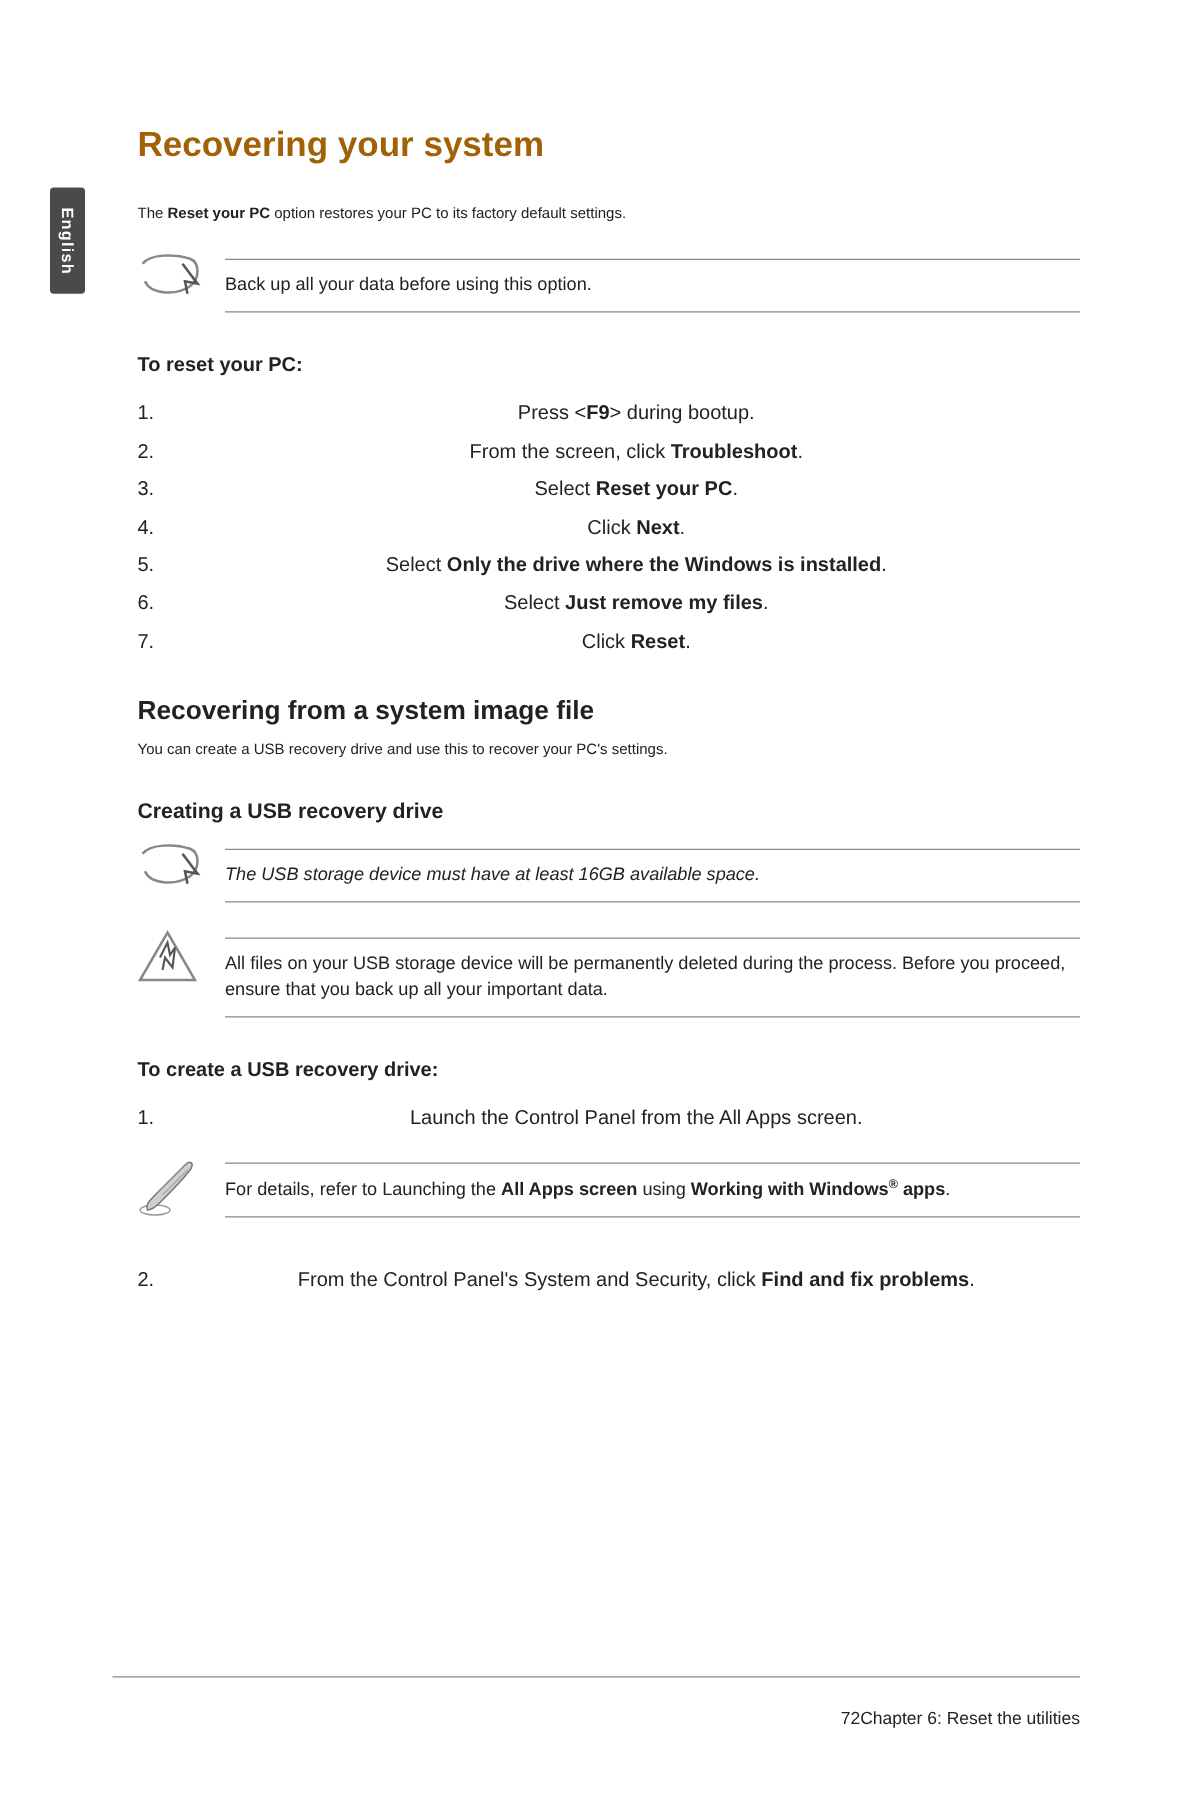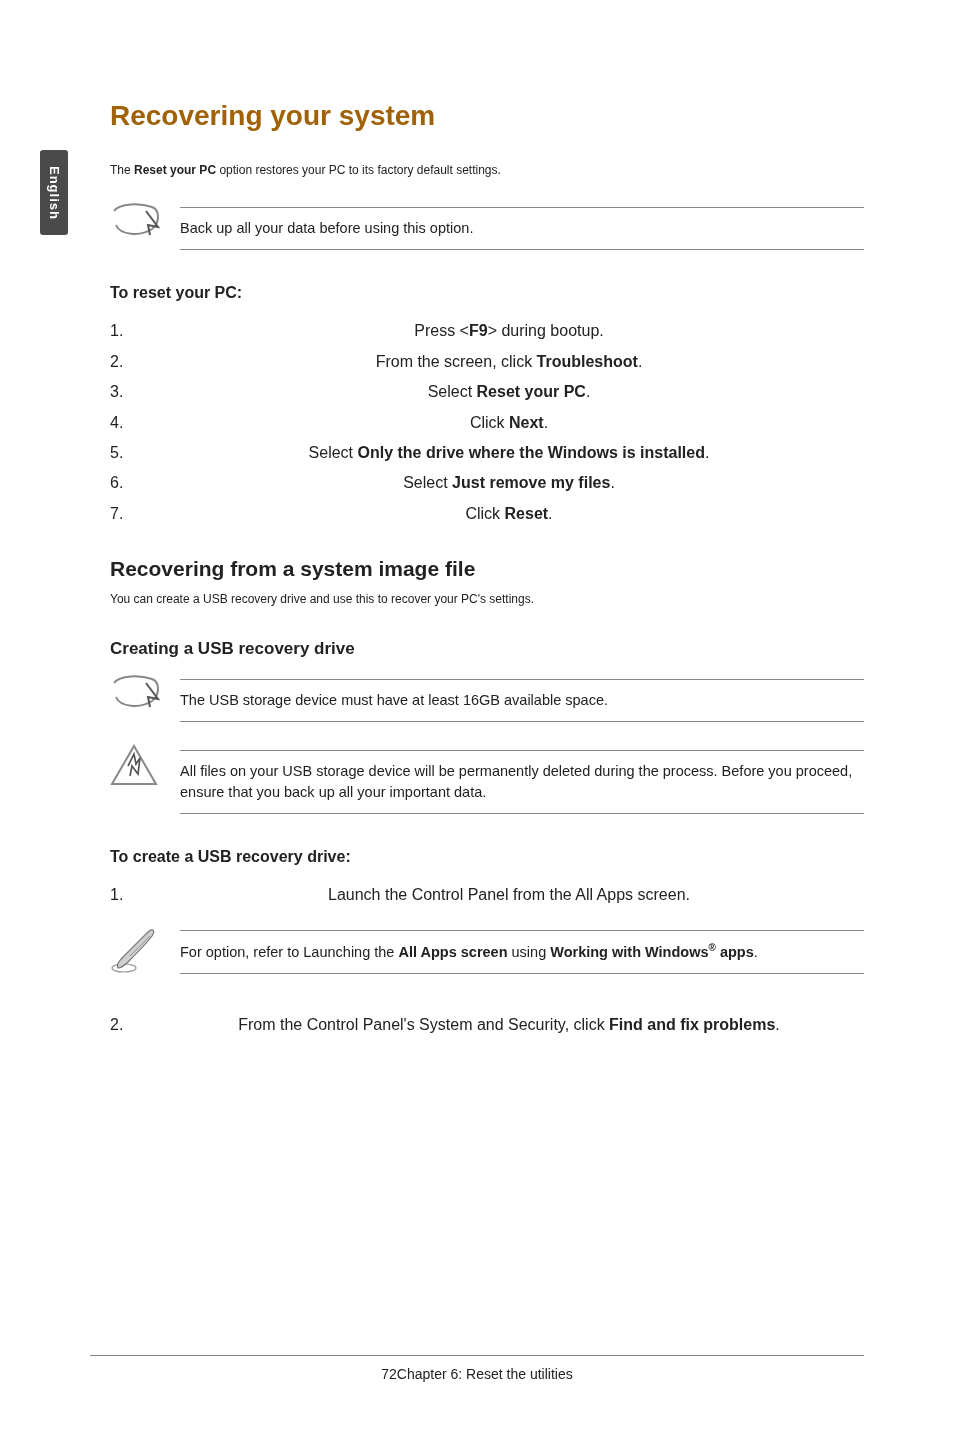--- a/index.html
+++ b/index.html
@@ -44,21 +44,21 @@
     font-size: 12px;
     color: #222;
     margin-bottom: 22px;
     line-height: 1.45;
   }
   .callout {
     display: flex;
     align-items: flex-start;
     margin: 14px 0 34px 0;
   }
-  .callout.tight { margin-bottom: 22px; }
+  .callout.tight { margin-bottom: 22px; font-style: italic; }
   .callout-icon {
     flex: 0 0 70px;
     display: flex;
     justify-content: flex-start;
     align-items: flex-start;
   }
   .callout-body {
     flex: 1;
     font-size: 14.5px;
     color: #222;
@@ -100,23 +100,23 @@
     margin-top: 30px;
     margin-bottom: 8px;
   }
   .super { font-size: 10px; vertical-align: super; }
   .footer {
     position: absolute;
     bottom: 56px;
     left: 90px;
     right: 90px;
     border-top: 1px solid #888;
-    padding-top: 10px;
-    display: flex;
-    justify-content: center;
+    padding-top: 24px;
+    display: flex;
+    justify-content: flex-end;
     font-size: 14px;
     color: #222;
   }
   b { font-weight: bold; }
   
   svg.ico { display: block; }
 </style>
 </head>
 <body>
 
@@ -226,21 +226,21 @@
         <svg class="ico" width="50" height="52" viewBox="0 0 50 52">
           <ellipse cx="14" cy="44" rx="12" ry="4" fill="none" stroke="#999" stroke-width="1.2"></ellipse>
           <path d="M8 44 C6 40, 10 36, 16 30 C22 24, 30 16, 38 8 C42 4, 46 6, 42 12 C36 20, 26 30, 18 38 C14 42, 10 44, 8 44 Z" fill="#cfcfcf" stroke="#777" stroke-width="1.2"></path>
           <path d="M16 30 L38 8" stroke="#888" stroke-width="0.8"></path>
           <path d="M20 32 L40 12" stroke="#888" stroke-width="0.8"></path>
         </svg>
       </div>
       <div class="callout-body">
         <div class="rule-top"></div>
         <span>
-          <span>For option, refer to Launching the </span><b>All Apps screen</b><span> using </span><b><span>Working with Windows</span><span class="super">®</span><span> apps</span></b><span>.</span>
+          <span>For details, refer to Launching the </span><b>All Apps screen</b><span> using </span><b><span>Working with Windows</span><span class="super">®</span><span> apps</span></b><span>.</span>
         </span>
         <div class="rule-bottom"></div>
       </div>
     </div>
 
     <ol class="steps">
       <li>
         <span class="num">2.</span>
         <span class="txt"><span>From the Control Panel's System and Security, click </span><b>Find and fix problems</b><span>.</span></span>
       </li>

